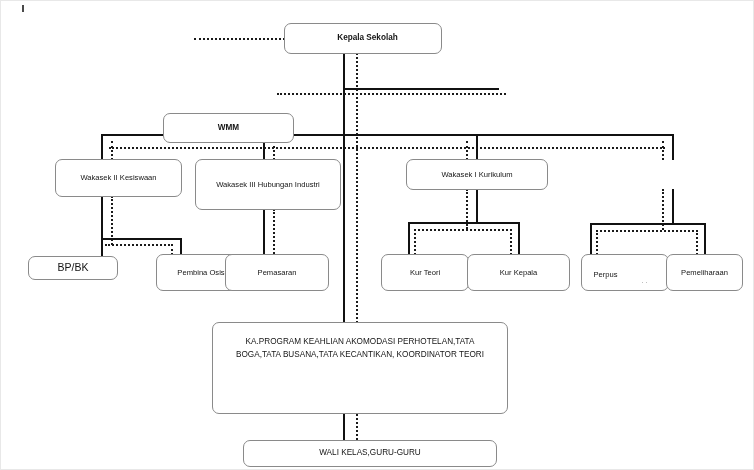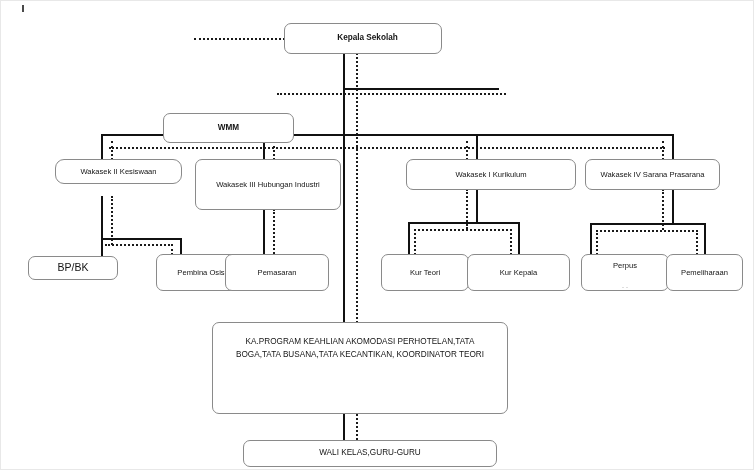--- a/index.html
+++ b/index.html
@@ -140,35 +140,32 @@
 
   <div class="node fs8 t-bold" style="left:283px; top:22px; width:158px; height:31px;padding-left:13px;">
     <span class="label">Kepala Sekolah</span>
   </div>
 
   <div class="node fs8 t-bold" style="left:162px; top:76px; width:131px; height:30px;margin-top:36px;">
     <span class="label">WMM</span>
   </div>
 
 
-  <div class="node fs75" style="left:54px; top:158px; width:127px; height:25px;border-radius:9px;">
+  <div class="node fs75" style="left:54px; top:158px; width:127px; height:38px;">
     <span class="label">Wakasek II Kesiswaan</span>
   </div>
 
   <div class="node fs75" style="left:194px; top:158px; width:146px; height:51px;">
     <span class="label">Wakasek III Hubungan Industri</span>
   </div>
 
-  <div class="node fs75" style="left:405px; top:158px; width:170px; height:31px;">
+  <div class="node fs75" style="left:405px; top:158px; width:142px; height:31px;">
     <span class="label">Wakasek I Kurikulum</span>
   </div>
 
-  <div class="node fs75" style="left:584px; top:158px; width:135px; height:31px;">
-    <span class="label">Wakasek IV Sarana  Prasarana</span>
-  </div>
 
   <div class="node fs10" style="left:9px; top:255px; width:90px; height:24px;">
     <span class="label">BP/BK</span>
   </div>
 
   <div class="node fs75" style="left:123px; top:253px; width:90px; height:37px;margin-left:32px;">
     <span class="label">Pembina  Osis</span>
   </div>
 
   <div class="node fs75" style="left:224px; top:253px; width:104px; height:37px;">
@@ -176,21 +173,21 @@
   </div>
 
   <div class="node fs75" style="left:380px; top:253px; width:88px; height:37px;">
     <span class="label">Kur Teori</span>
   </div>
 
   <div class="node fs75" style="left:466px; top:253px; width:103px; height:37px;">
     <span class="label">Kur Kepala</span>
   </div>
 
-  <div class="node fs75" style="left:580px; top:253px; width:88px; height:37px; flex-direction:column; justify-content:flex-start; padding-top:6px;">
+  <div class="node fs75" style="left:580px; top:253px; width:88px; height:37px; flex-direction:row; justify-content:flex-start; padding-top:6px;">
     <span class="label">Perpus</span>
     <span class="label fs7" style="margin-top:11px; color:#888;">. .</span>
   </div>
 
   <div class="node fs75" style="left:665px; top:253px; width:77px; height:37px;">
     <span class="label">Pemeliharaan</span>
   </div>
 
   <div class="node fs8" style="left:211px; top:321px; width:296px; height:92px; align-items:flex-start; padding-top:12px;">
     <span class="label" style="line-height:1.6; padding:0 10px;">KA.PROGRAM KEAHLIAN AKOMODASI  PERHOTELAN,TATA BOGA,TATA BUSANA,TATA KECANTIKAN, KOORDINATOR  TEORI</span>

